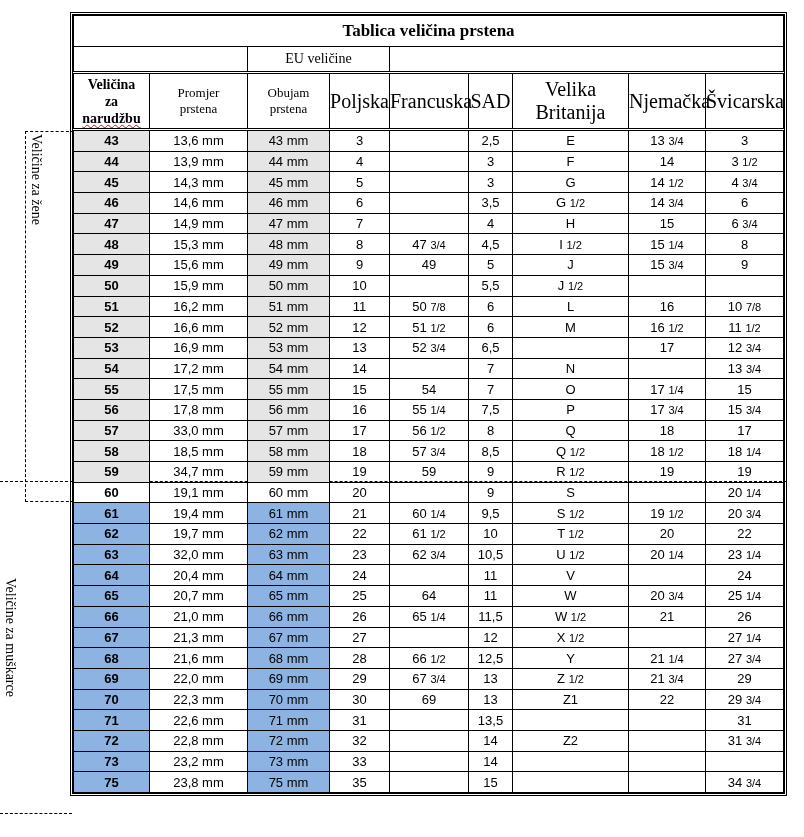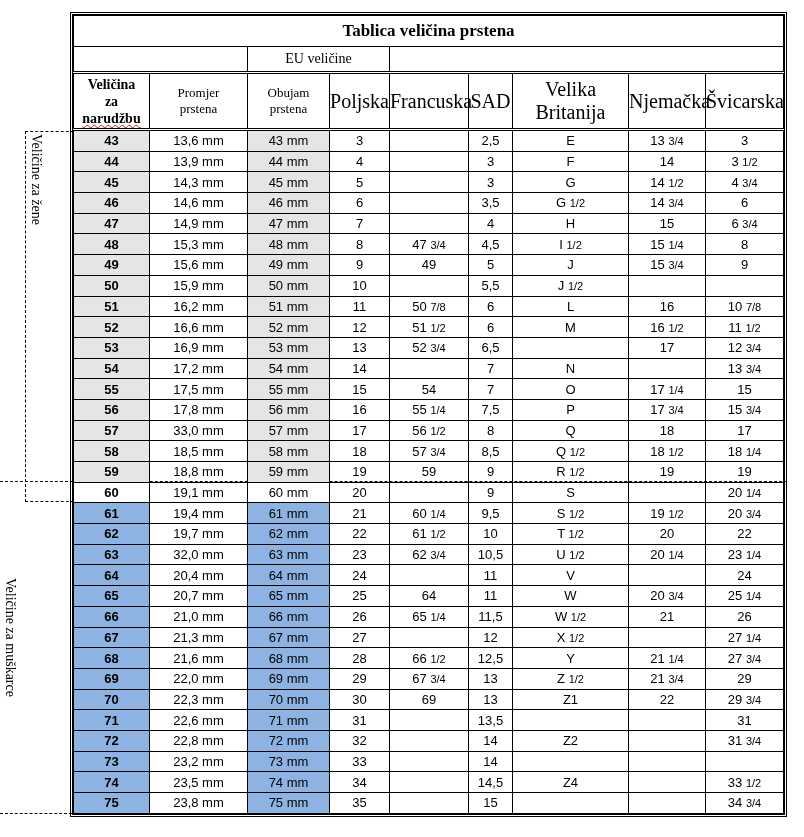--- a/index.html
+++ b/index.html
@@ -249,21 +249,21 @@
           <td class="c2">58 mm</td>
           <td class="c3">18</td>
           <td class="c4">57 <span class="frac">3/4</span></td>
           <td class="c5">8,5</td>
           <td class="c6">Q <span class="frac">1/2</span></td>
           <td class="c7">18 <span class="frac">1/2</span></td>
           <td class="c8">18 <span class="frac">1/4</span></td>
         </tr>
         <tr class="w">
           <td class="c0">59</td>
-          <td class="c1">18,8 mm</td>
+          <td class="c1">34,7 mm</td>
           <td class="c2">59 mm</td>
           <td class="c3">19</td>
           <td class="c4">59</td>
           <td class="c5">9</td>
           <td class="c6">R <span class="frac">1/2</span></td>
           <td class="c7">19</td>
           <td class="c8">19</td>
         </tr>
         <tr class="n">
           <td class="c0">60</td>
@@ -413,31 +413,20 @@
           <td class="c1">23,2 mm</td>
           <td class="c2">73 mm</td>
           <td class="c3">33</td>
           <td class="c4"></td>
           <td class="c5">14</td>
           <td class="c6"></td>
           <td class="c7"></td>
           <td class="c8"></td>
         </tr>
         <tr class="m">
-          <td class="c0">74</td>
-          <td class="c1">23,5 mm</td>
-          <td class="c2">74 mm</td>
-          <td class="c3">34</td>
-          <td class="c4"></td>
-          <td class="c5">14,5</td>
-          <td class="c6">Z4</td>
-          <td class="c7"></td>
-          <td class="c8">33 <span class="frac">1/2</span></td>
-        </tr>
-        <tr class="m">
           <td class="c0">75</td>
           <td class="c1">23,8 mm</td>
           <td class="c2">75 mm</td>
           <td class="c3">35</td>
           <td class="c4"></td>
           <td class="c5">15</td>
           <td class="c6"></td>
           <td class="c7"></td>
           <td class="c8">34 <span class="frac">3/4</span></td>
         </tr>

